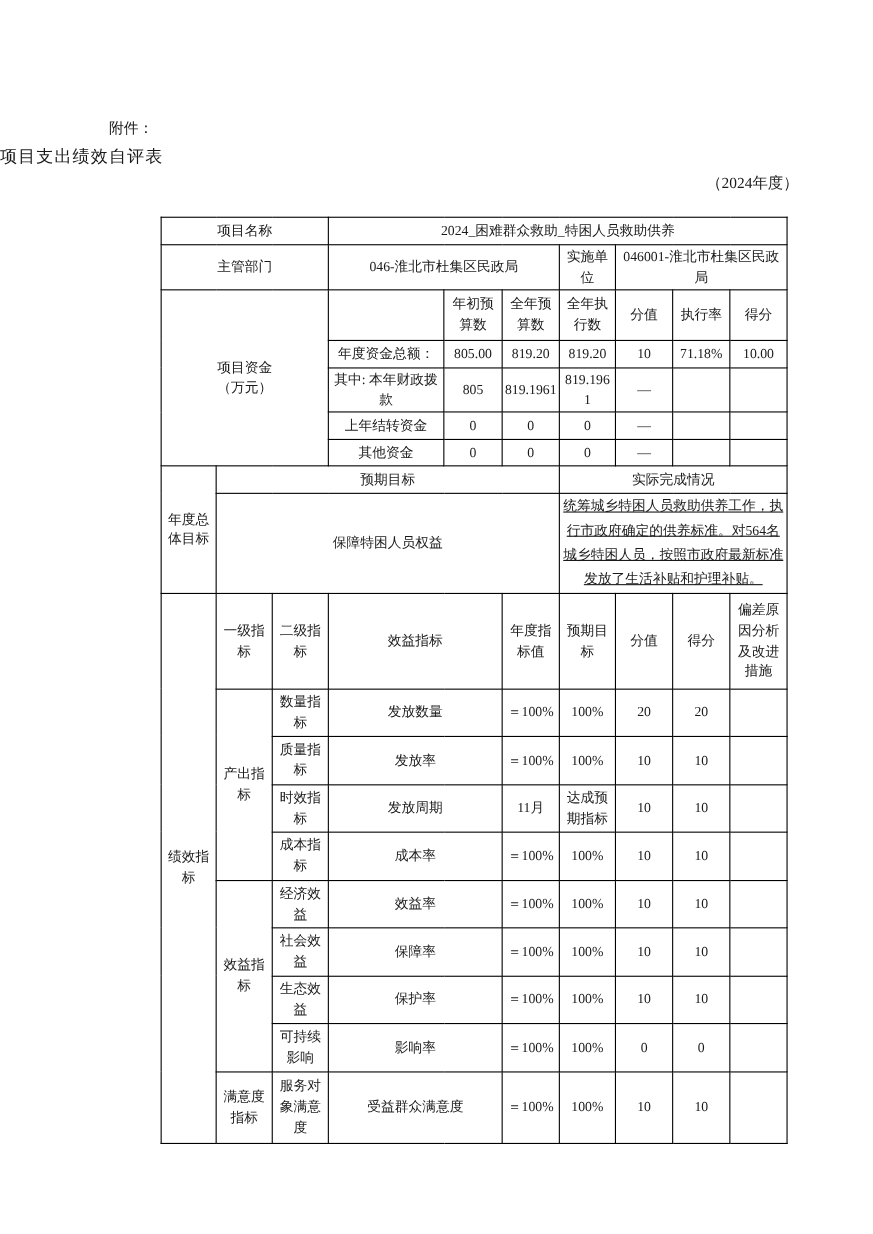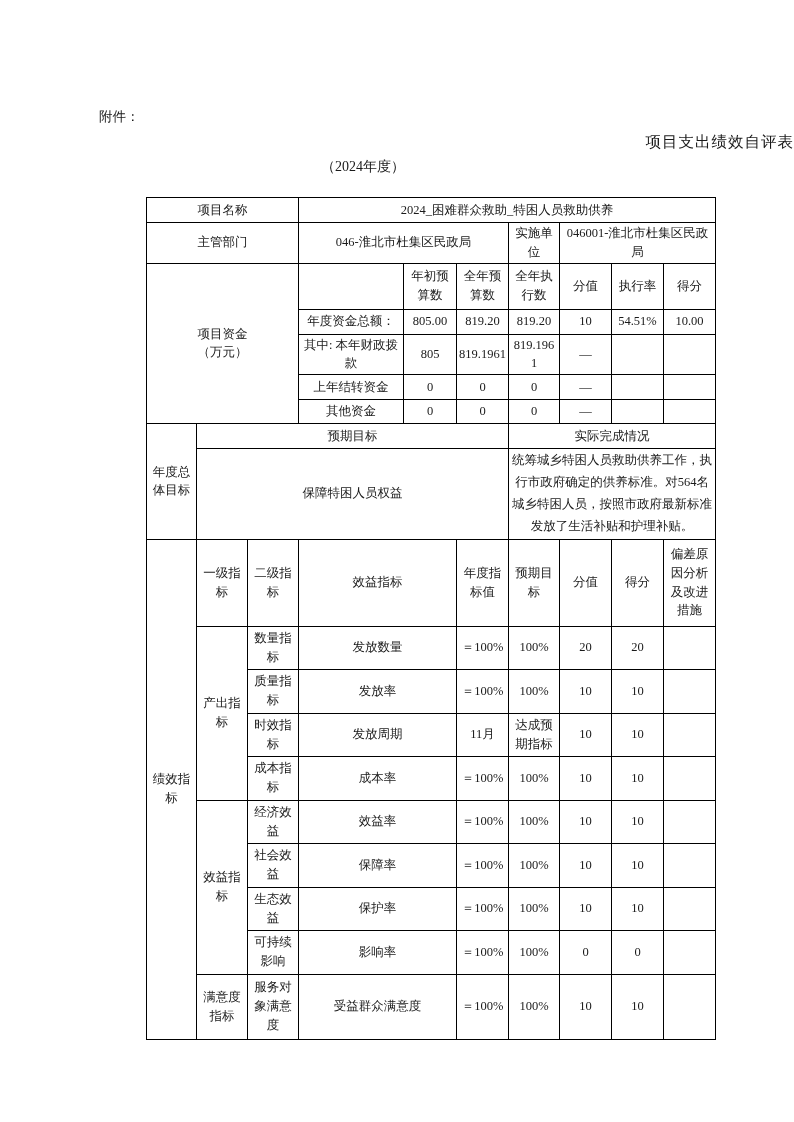--- a/index.html
+++ b/index.html
@@ -10,43 +10,43 @@
     color:#1a1a1a;
     overflow:hidden;
     position:relative;
   }
   .attachment{
     position:absolute;left:99px;top:108px;
     font-size:13.5px;
   }
   .doc-title{
     position:absolute;left:0;top:132px;width:794px;
-    text-align:right;font-size:15.5px;letter-spacing:1px;
+    text-align:left;font-size:15.5px;letter-spacing:1px;
   }
   .doc-subtitle{
     position:absolute;left:0;top:158px;width:726px;
-    text-align:center;font-size:14px;
+    text-align:right;font-size:14px;
   }
   table.main{
     position:absolute;left:116px;top:197px;
     border-collapse:collapse;table-layout:fixed;
     width:569px;
     font-size:12.5px;line-height:1.5;margin-left:30px;
   }
   table.main td{
     border:1px solid #000;
     text-align:center;vertical-align:middle;
     padding:1px 2px;
     word-break:break-all;
     overflow:hidden;
   }
   td.al{text-align:left;}
   td.jus{text-align:justify;text-justify:inter-character;}
   .prewrap{white-space:pre-line;}
-  td.goal-actual{font-size:12.5px;line-height:1.75;padding:2px 3px;}
+  td.goal-actual{font-size:12.5px;line-height:1.75;padding:2px 3px;text-decoration:underline;}
 </style>
 </head>
 <body>
 
 <div class="attachment">附件：</div>
 <div class="doc-title">项目支出绩效自评表</div>
 <div class="doc-subtitle">（2024年度）</div>
 
 <table class="main">
   <colgroup>
@@ -86,21 +86,21 @@
     <td>执行率</td>
     <td>得分</td>
   </tr>
 
   <tr style="height:25px">
     <td class="al">年度资金总额：</td>
     <td>805.00</td>
     <td>819.20</td>
     <td>819.20</td>
     <td>10</td>
-    <td>54.51%</td>
+    <td>71.18%</td>
     <td>10.00</td>
   </tr>
 
   <tr style="height:39px">
     <td>其中: 本年财政拨款</td>
     <td>805</td>
     <td>819.1961</td>
     <td>819.1961</td>
     <td>—</td>
     <td></td>

